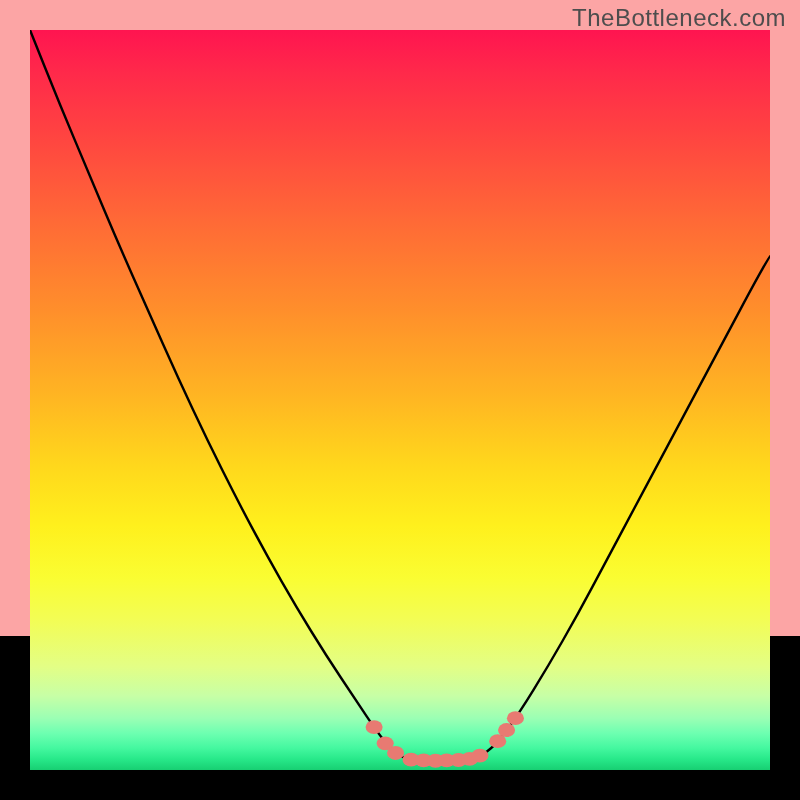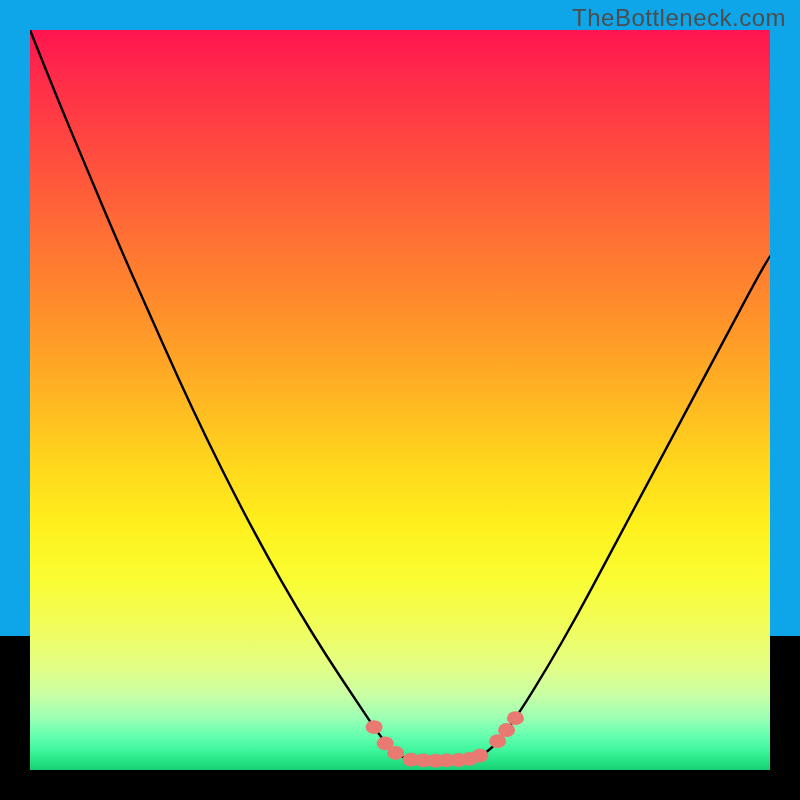--- a/index.html
+++ b/index.html
@@ -8,21 +8,21 @@
     width: 800px;
     height: 800px;
     overflow: hidden;
     background: #000;
     font-family: Arial, Helvetica, sans-serif;
   }
   .frame {
     position: relative;
     width: 800px;
     height: 636px;
-    background: #0ea5e9;
+    background: #fca5a5;
   }
   .watermark {
     position: absolute;
     top: 4px;
     right: 14px;
     color: #4d4d4d;
     font-size: 24px;
     letter-spacing: 0.5px;
     font-weight: 400;
     z-index: 10;

